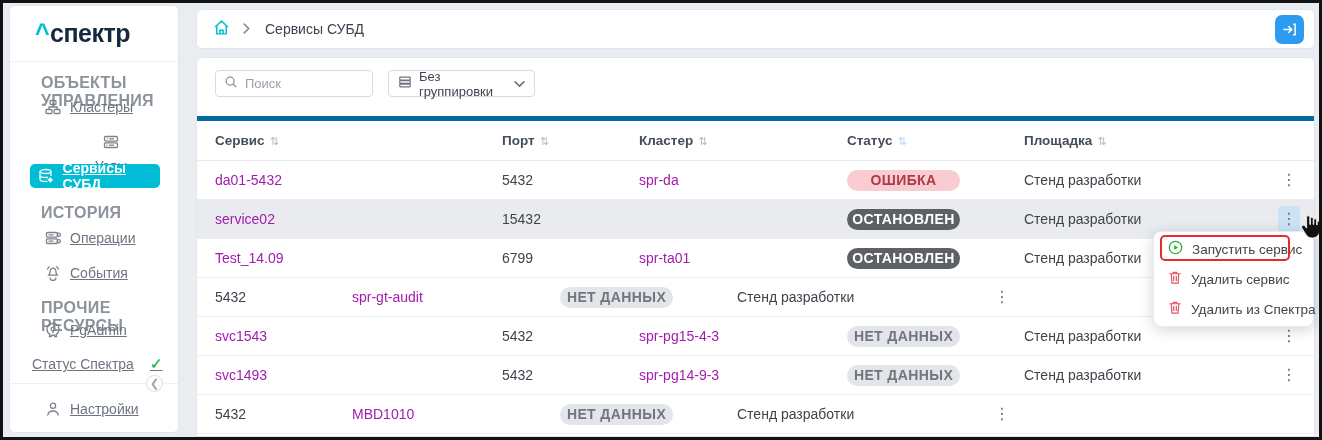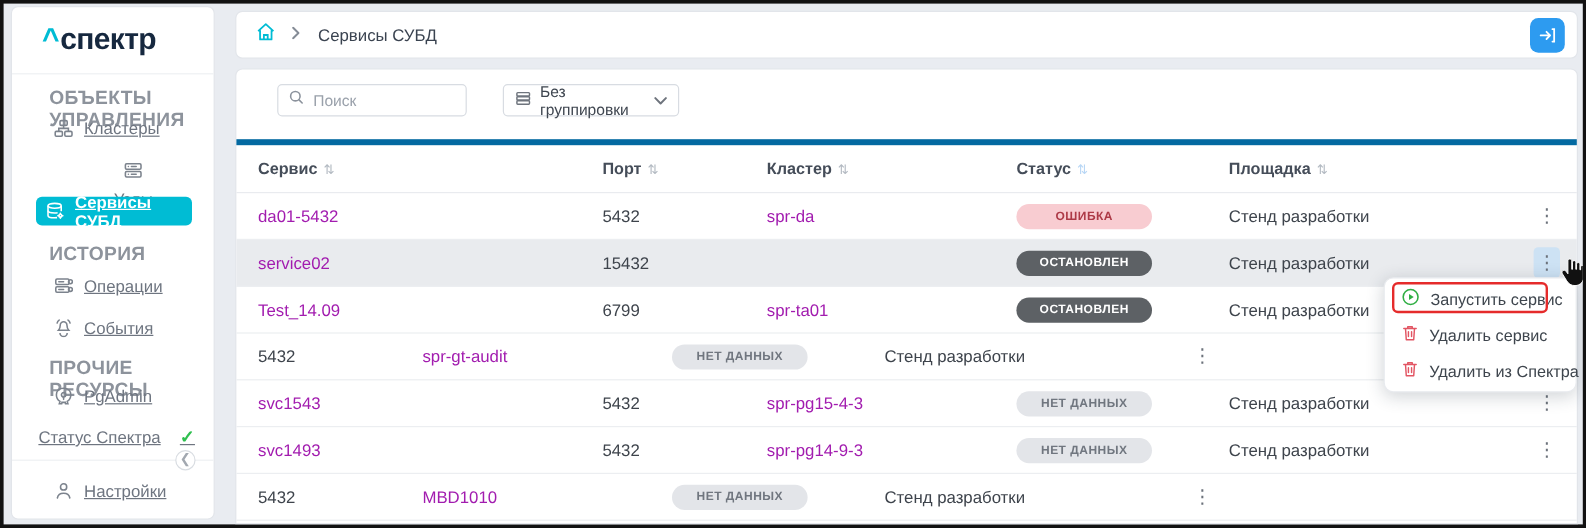--- a/index.html
+++ b/index.html
@@ -55,21 +55,21 @@
   .crumb-text { font-size:14px; color:#3a4350; }
   .exit-btn {
     margin-left:auto; width:29px; height:29px; border:none; border-radius:7px;
     background:#2d9bf0; display:flex; align-items:center; justify-content:center; cursor:pointer;
   }
   
   .main {
     position:absolute; left:193px; top:54px; width:1119px; height:380px;
     background:#fff; border:1px solid #e2e5ea; border-radius:6px 6px 0 0;
   }
-  .toolbar { position:absolute; top:12px; left:34px; display:flex; gap:30px; }
+  .toolbar { position:absolute; top:12px; left:18px; display:flex; gap:15px; }
   .search-box {
     width:158px; height:27px; border:1px solid #d8dce2; border-radius:4px;
     display:flex; align-items:center; padding:0 8px; gap:7px; background:#fff;
   }
   .search-box input {
     border:none; outline:none; width:100%; font-size:13px; color:#3f4650;
     font-family:"Liberation Sans", sans-serif;
   }
   .search-box input::placeholder { color:#9aa1ab; }
   .group-select {
@@ -93,21 +93,21 @@
   .rows { position:absolute; top:103px; left:0; right:0; }
   .trow {
     height:39px; display:flex; align-items:center; padding-left:18px;
     border-bottom:1px solid #eceef1; font-size:14px; color:#3e444c;
   }
   .trow.hl { background:#e9ebee; }
   a.link { color:#a21caf; text-decoration:none; cursor:pointer; }
   .badge {
     display:inline-flex; width:113px; height:21px; border-radius:11px;
     align-items:center; justify-content:center;
-    font-size:10px; font-weight:bold; letter-spacing:0.4px;
+    font-size:14px; font-weight:bold; letter-spacing:0.4px;
   }
   .badge.error   { background:#f8ccd1; color:#ad3a47; }
   .badge.stopped { background:#5d6165; color:#ffffff; }
   .badge.nodata  { background:#e3e5e9; color:#70767f; }
   .kebab {
     width:22px; height:26px; border:none; background:transparent; border-radius:4px;
     color:#6c727b; font-size:16px; line-height:1; cursor:pointer;
     font-family:"DejaVu Sans", sans-serif; display:inline-flex; align-items:center; justify-content:center;
   }
   .kebab.active { background:#cde2f4; }

